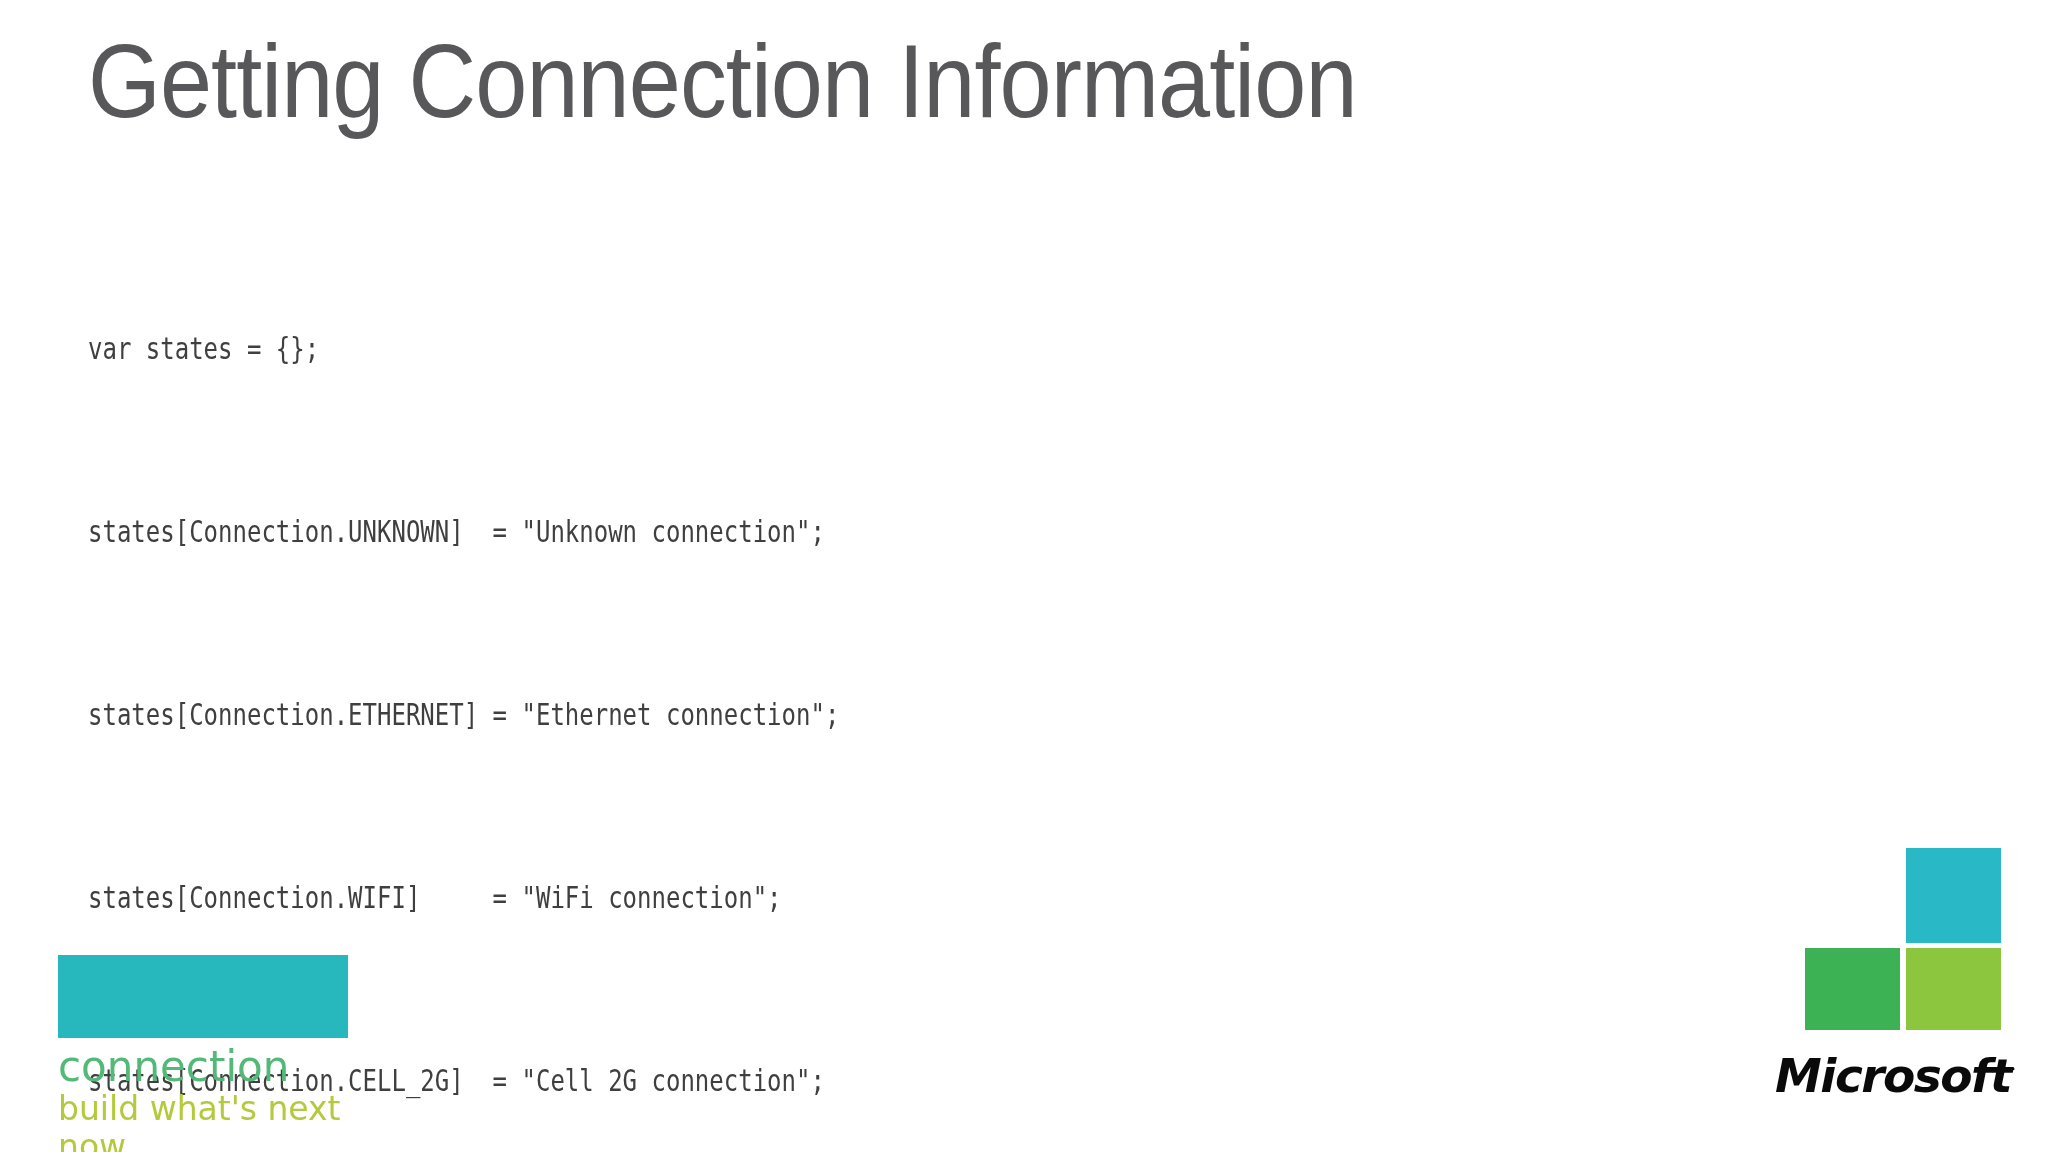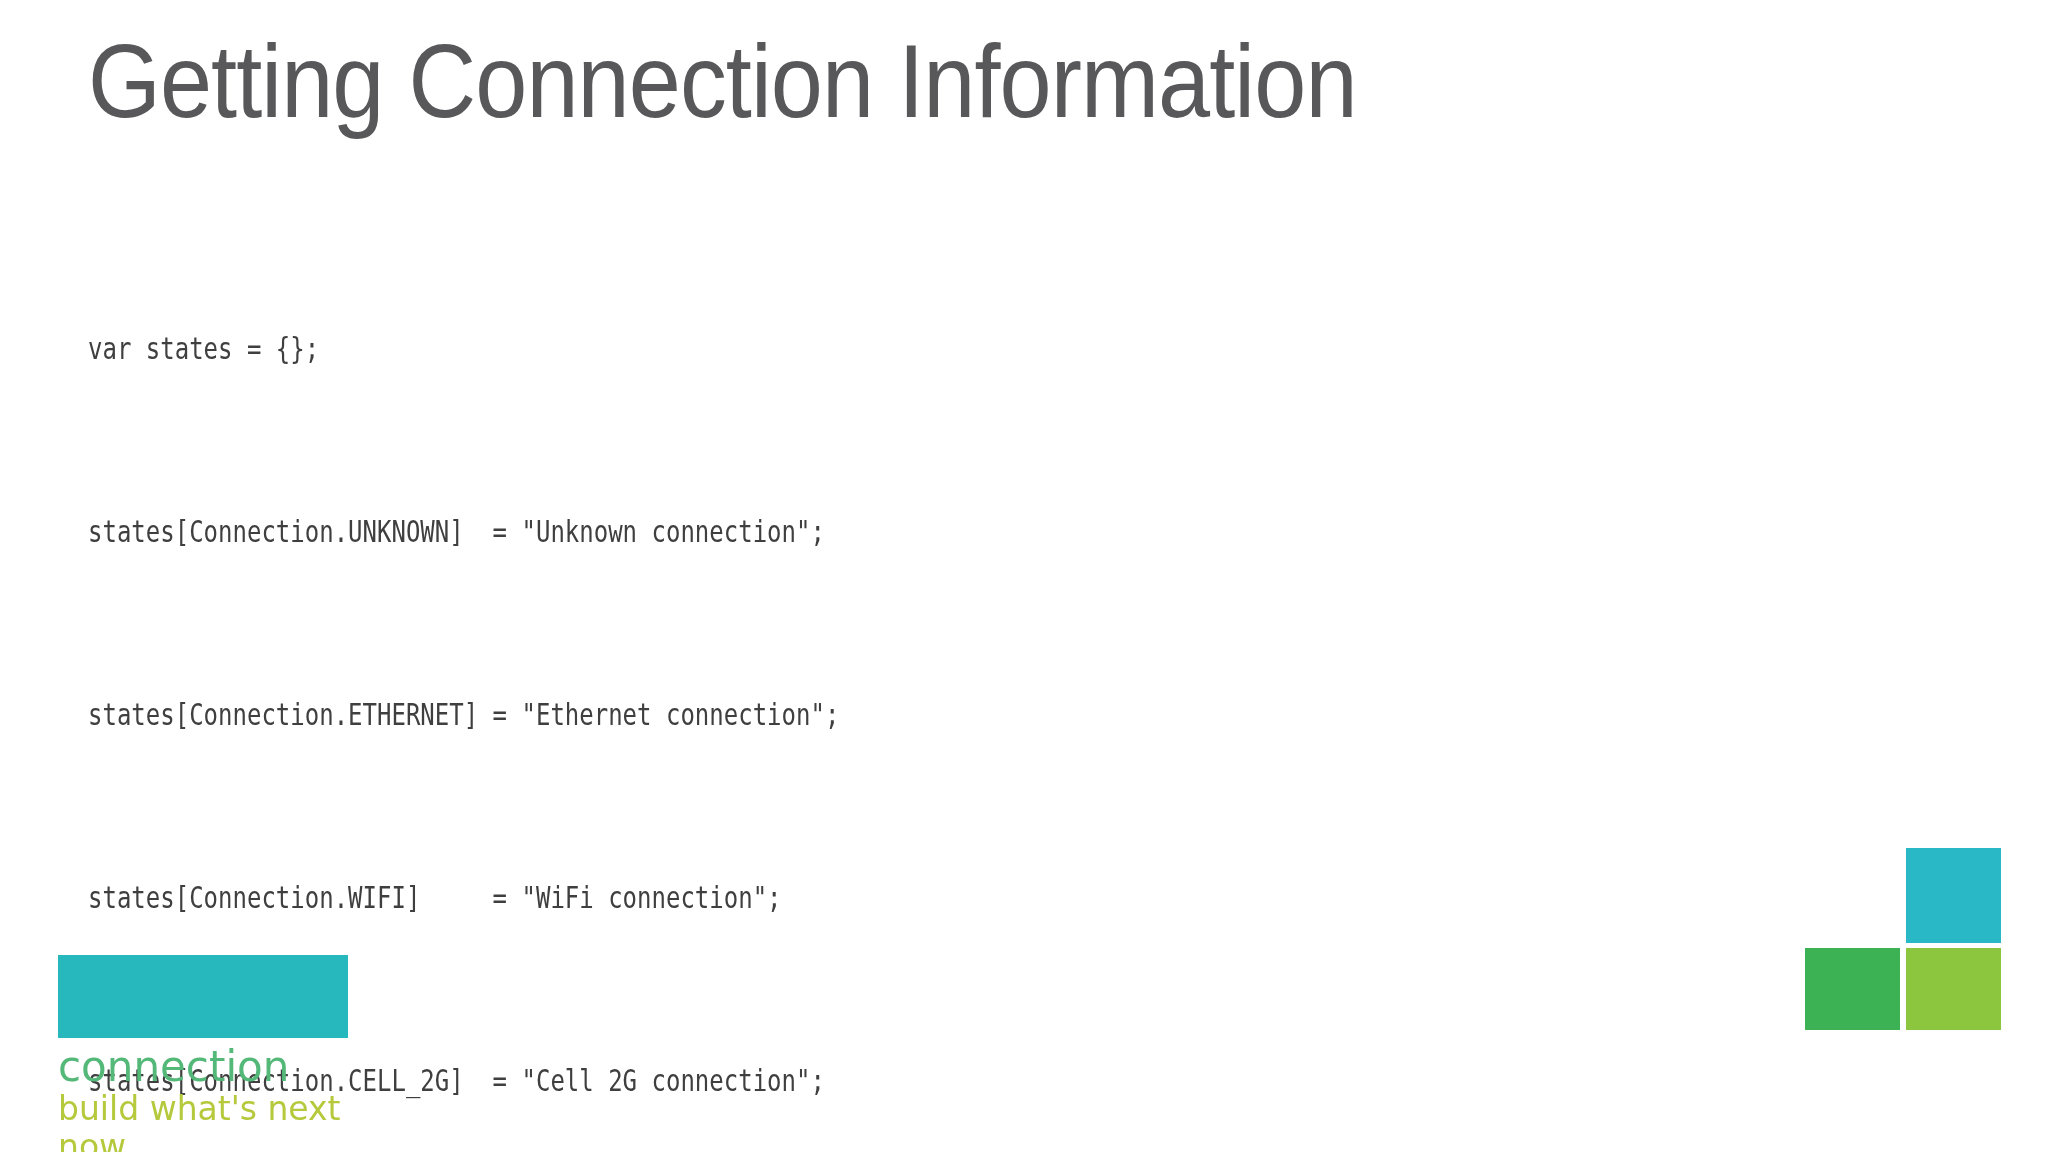--- a/index.html
+++ b/index.html
@@ -168,15 +168,16 @@
     <div class="dev-word">connection</div>
     <div class="dev-tag">build what's next now</div>
   </div>
 
   <div class="ms-logo">
     <div class="ms-squares">
       <div class="ms-sq teal"></div>
       <div class="ms-sq green"></div>
       <div class="ms-sq lime"></div>
     </div>
+    <div class="ms-word"><span>Microsoft</span><span class="tm">·</span></div>
   </div>
 
 </div>
 
 </body></html>

